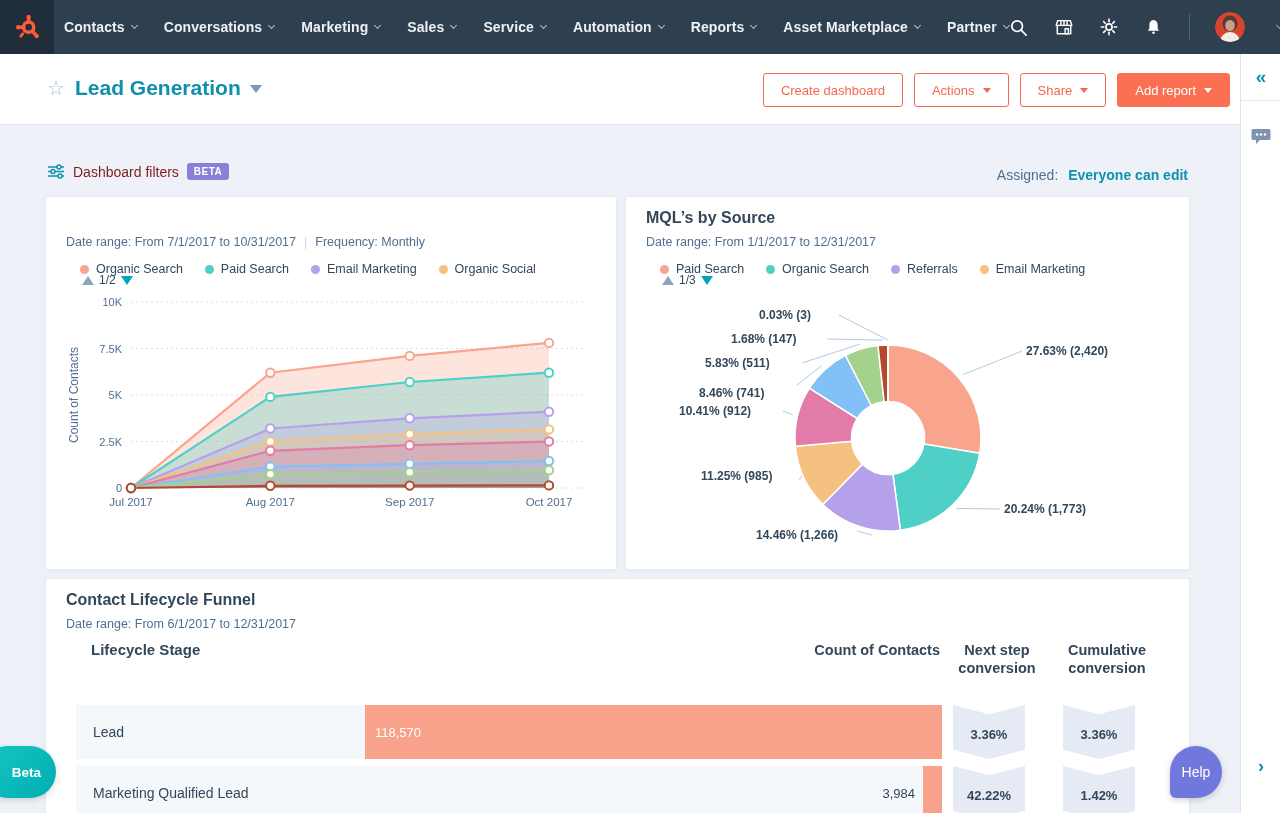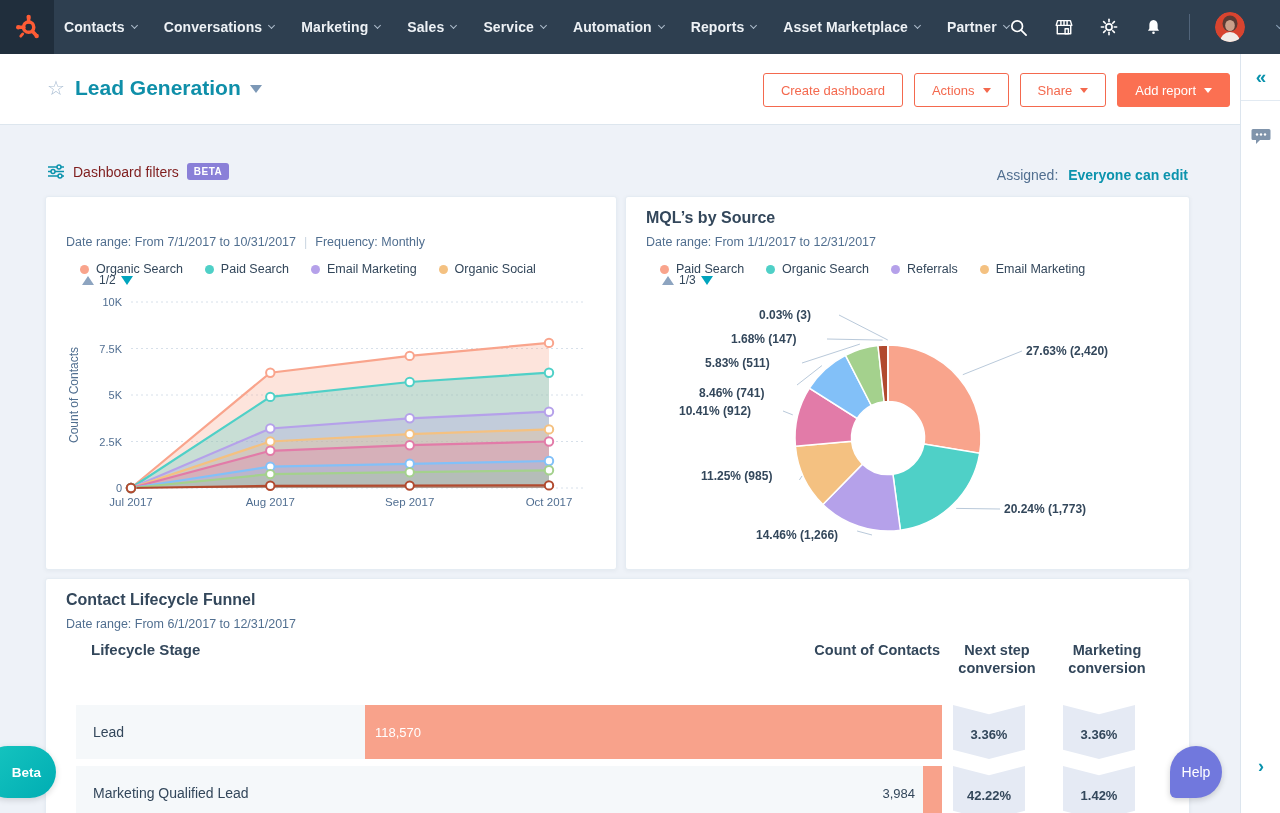--- a/index.html
+++ b/index.html
@@ -378,21 +378,21 @@
       <div class="donut-label" style="left: 105px; top: 135px;">1.68% (147)</div>
       <div class="donut-label" style="left: 133px; top: 111px;">0.03% (3)</div>
     </div>
 
   <div class="card card3">
     <div class="card-title">Contact Lifecycle Funnel</div>
     <div class="card-meta"><span>Date range: From 6/1/2017 to 12/31/2017</span></div>
     <div class="col-head" style="left:45px;top:62px;font-size:15px;">Lifecycle Stage</div>
     <div class="col-head" style="right:249px;top:62px;">Count of Contacts</div>
     <div class="col-head" style="left:895px;top:62px;width:112px;text-align:center;">Next step conversion</div>
-    <div class="col-head" style="left:1005px;top:62px;width:112px;text-align:center;">Marketing conversion</div>
+    <div class="col-head" style="left:1005px;top:62px;width:112px;text-align:center;">Cumulative conversion</div>
     <div id="funnel-rows"></div>
   <div class="row-bg" style="top: 126px;">
         <div class="stage-label">Lead</div>
         <div class="fbar" style="width: 577px; background: rgb(248, 162, 139);">
           <div class="fbar-val-in">118,570</div>
         </div>
       </div>
       <div class="badge" style="left: 907px; top: 126px;">3.36%</div>
       <div class="badge" style="left: 1017px; top: 126px;">3.36%</div>
       <div class="row-bg" style="top: 187px;">

